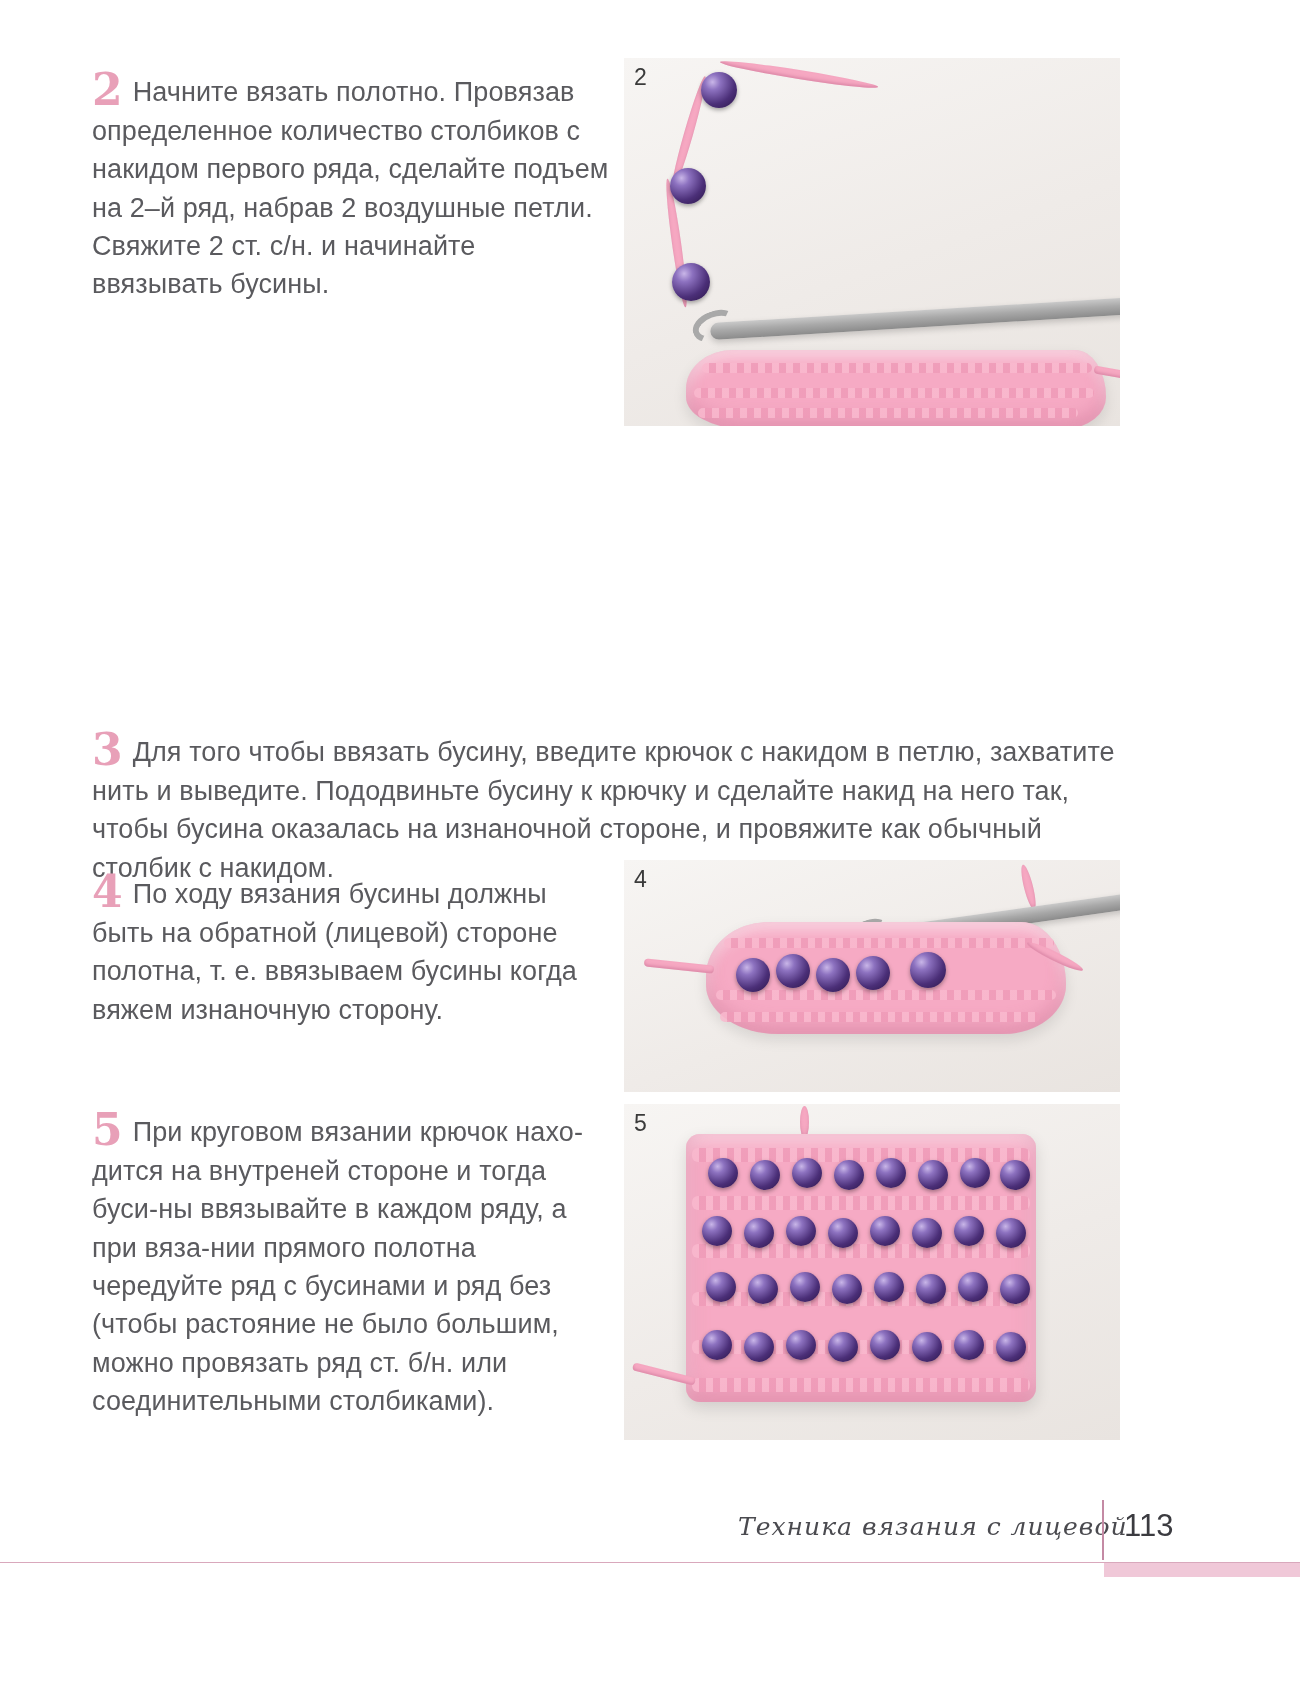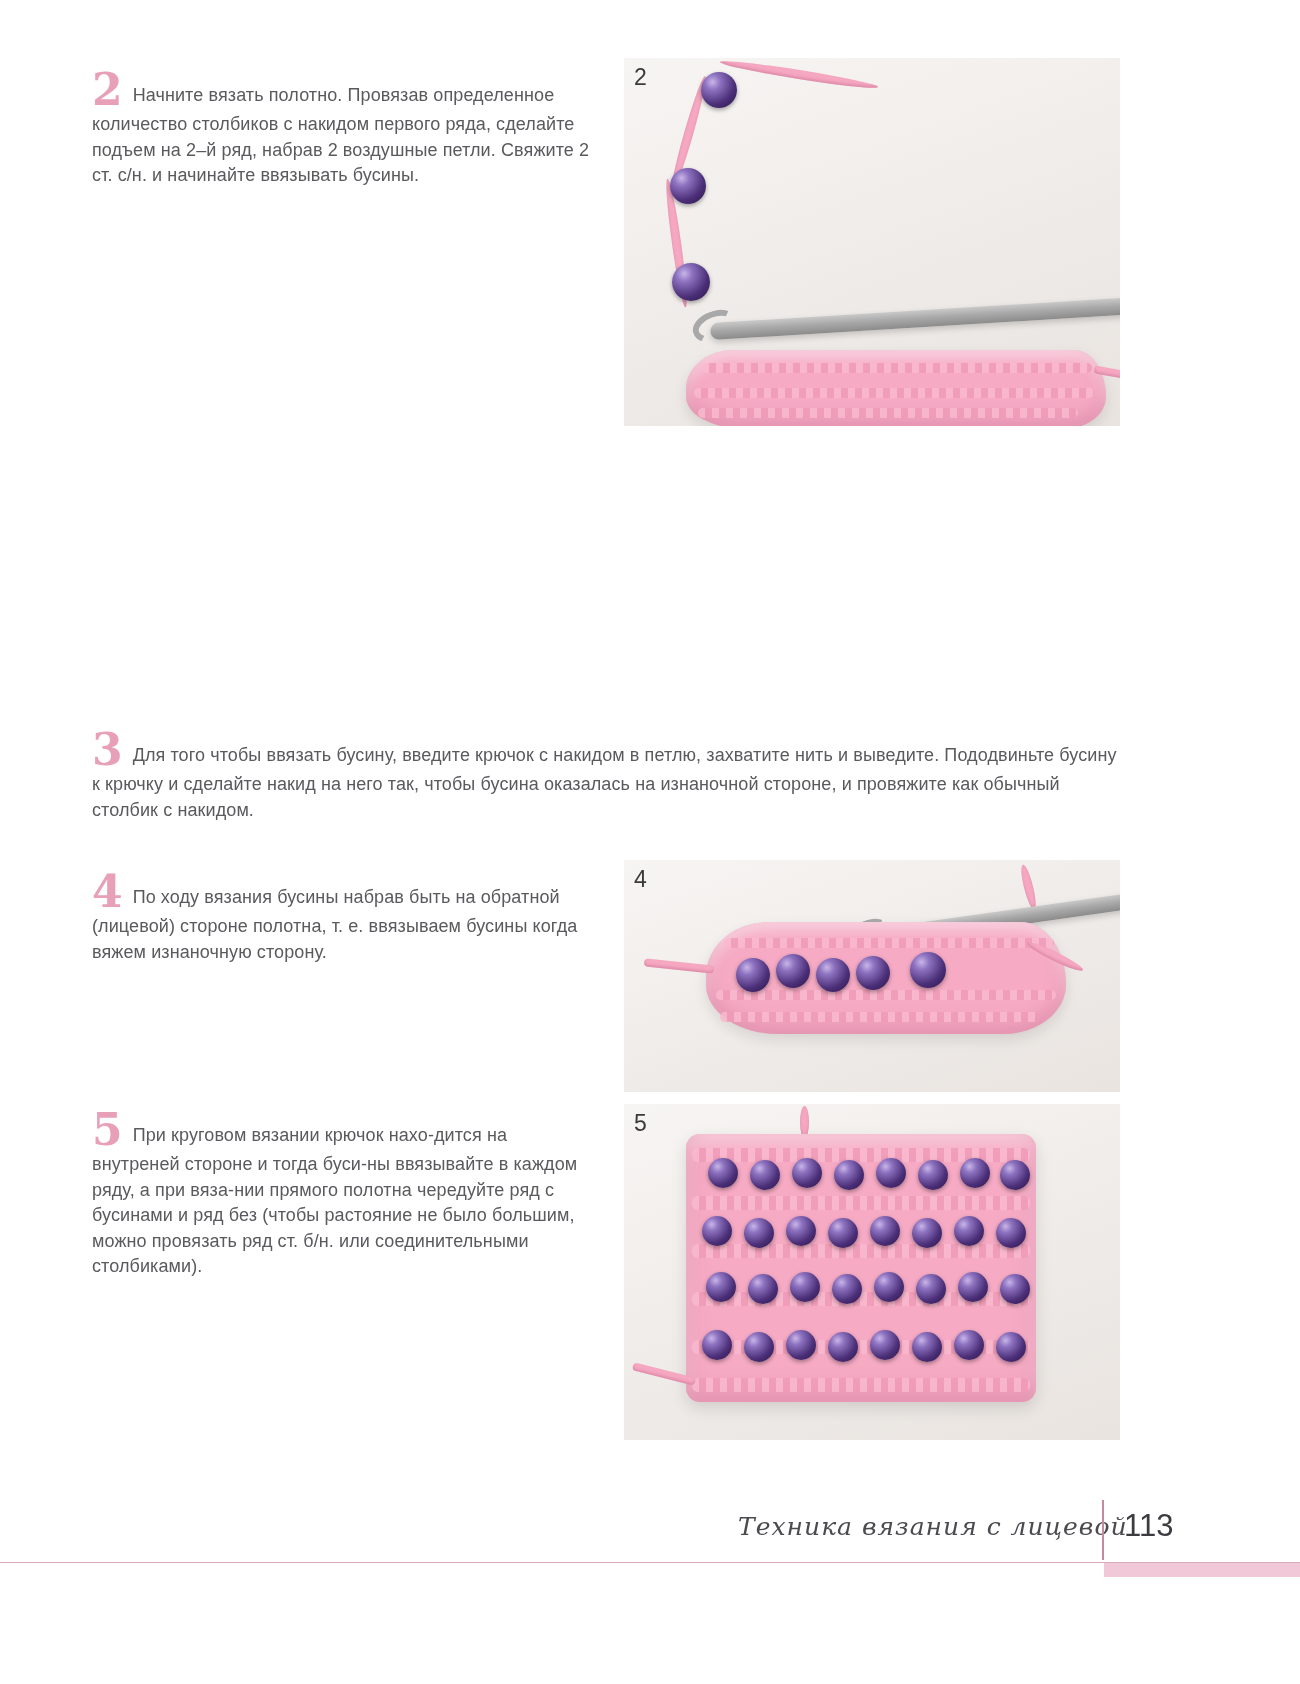--- a/index.html
+++ b/index.html
@@ -26,21 +26,21 @@
     font-size: 44px;
     font-weight: 700;
     line-height: 1;
     font-family: "DejaVu Serif", serif;
     display: inline-block;
     vertical-align: -4px;
     margin-right: 10px;
   }
   .step-text {
     color: #5a5a5e;
-    font-size: 18px;
+    font-size: 27px;
     line-height: 1.42;
     letter-spacing: 0.1px;
   }
 
   .block {
     position: absolute;
   }
 
   
   .photo {
@@ -175,21 +175,21 @@
     <div class="label">2</div>
   </div>
 
 
 
   <div class="block" style="left:92px; top:728px; width:1030px;">
     <span class="step-num">3</span><span class="step-text">Для того чтобы ввязать бусину, введите крючок с накидом в петлю, захватите нить и выведите. Пододвиньте бусину к крючку и сделайте накид на него так, чтобы бусина оказалась на изнаночной стороне, и провяжите как обычный столбик с накидом.</span>
   </div>
 
   <div class="block" style="left:92px; top:870px; width:510px;">
-    <span class="step-num">4</span><span class="step-text">По ходу вязания бусины набрав быть на обратной (лицевой) стороне полотна, т. е. ввязываем бусины когда вяжем изнаночную сторону.</span>
+    <span class="step-num">4</span><span class="step-text">По ходу вязания бусины должны быть на обратной (лицевой) стороне полотна, т. е. ввязываем бусины когда вяжем изнаночную сторону.</span>
   </div>
 
   <div class="photo" style="left:624px; top:860px; width:496px; height:232px;">
     <div class="bg"></div>
 
     <div class="yarn" style="left:400px; top:4px; width:9px; height:46px; border-radius:50%; transform:rotate(-14deg);"></div>
 
     <div class="hook" style="left:250px; top:48px; width:300px; height:16px; transform:rotate(-8deg); border-radius:9px;"></div>
     <div class="hook-tip" style="left:222px; top:60px;"></div>
 

